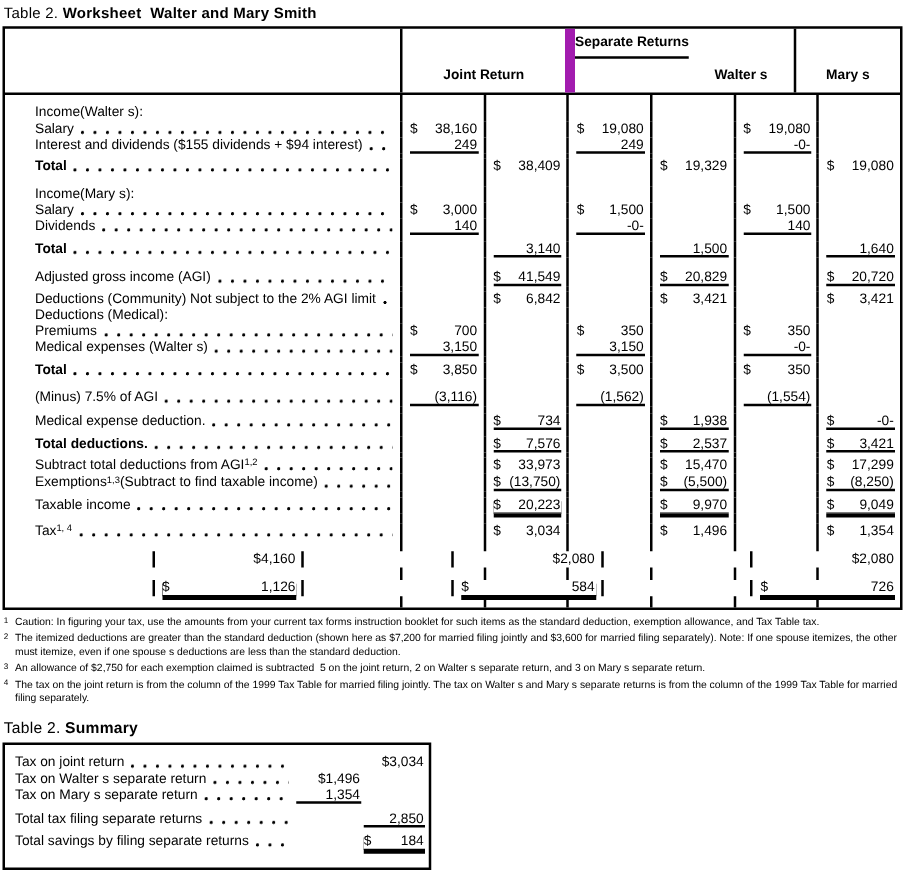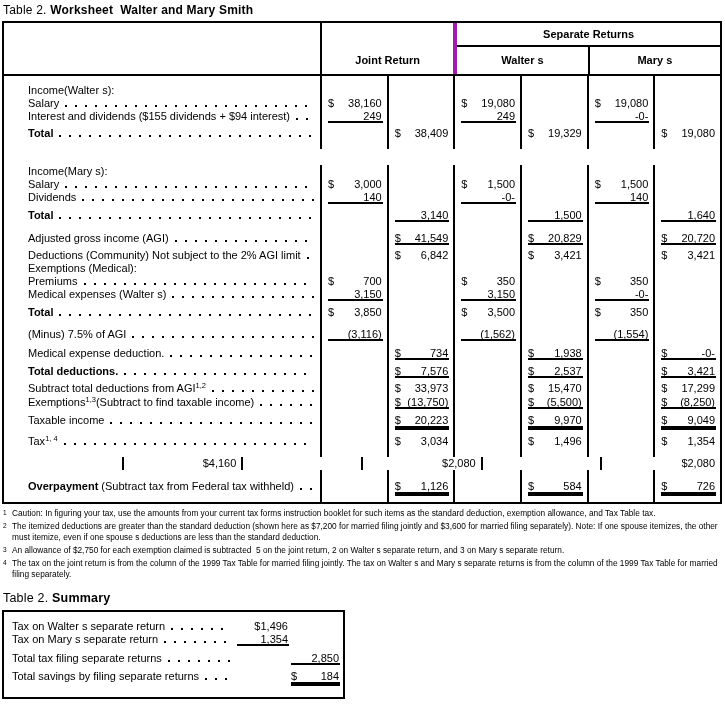--- a/index.html
+++ b/index.html
@@ -8,21 +8,21 @@
     font-family:"Liberation Sans", sans-serif;
     -webkit-font-smoothing:none;
   }
   .doc-title{margin:3px 0 4px 3px;font-size:12px;letter-spacing:.2px;}
   .doc-title .tb{font-weight:bold;}
   
   .wtable{margin-left:2px;width:720px;border:2px solid #000;box-sizing:border-box;}
   .thead{display:flex;height:51px;border-bottom:2px solid #000;font-weight:bold;font-size:11px;}
   .hlabel{width:318px;box-sizing:border-box;border-right:2px solid #000;}
   .hjoint{flex:2;display:flex;align-items:flex-end;justify-content:center;padding-bottom:8px;}
-  .hsepwrap{flex:4;display:flex;flex-direction:column;border-left:4px solid #a21caf;}
+  .hsepwrap{flex:4;display:flex;flex-direction:row;border-left:8px solid #a21caf;}
   .hsep{height:24px;box-sizing:border-box;border-bottom:2px solid #000;display:flex;align-items:center;justify-content:center;}
   .hsub{flex:1;display:flex;}
   .hsub .hcol{flex:1;display:flex;align-items:flex-end;justify-content:center;padding-bottom:8px;}
   .hsub .hcol + .hcol{border-left:2px solid #000;}
   .trow{display:flex;}
   .lab{width:318px;box-sizing:border-box;border-right:2px solid #000;display:flex;align-items:center;
        padding-left:24px;font-size:11px;line-height:13px;white-space:nowrap;overflow:hidden;}
   .lab .lb{font-weight:bold;}
   .lab sup{font-size:7.5px;line-height:8px;transform:translateY(-3px);}
   .leader{flex:1;align-self:stretch;margin:0 6px 0 5px;
@@ -181,21 +181,21 @@
         </div>
         <div class="trow" style="height: 9px;">
           <div class="lab"></div>
           <div class="cell"></div>
           <div class="cell"></div>
           <div class="cell"></div>
           <div class="cell"></div>
           <div class="cell"></div>
           <div class="cell"></div>
         </div>
-        <div class="trow" style="height: 13px; margin-top: 16px;">
+        <div class="trow" style="height: 13px;">
           <div class="lab">
             <span class="lt">Income(Mary s):</span>
           </div>
           <div class="cell"></div>
           <div class="cell"></div>
           <div class="cell"></div>
           <div class="cell"></div>
           <div class="cell"></div>
           <div class="cell"></div>
         </div>
@@ -356,21 +356,21 @@
           <div class="cell"></div>
           <div class="cell">
             <div class="inner">
               <span class="dol">$</span>
               <span class="val">3,421</span>
             </div>
           </div>
         </div>
         <div class="trow" style="height: 13px;">
           <div class="lab">
-            <span class="lt">Exemptions (Medical):</span>
+            <span class="lt">Deductions (Medical):</span>
           </div>
           <div class="cell"></div>
           <div class="cell"></div>
           <div class="cell"></div>
           <div class="cell"></div>
           <div class="cell"></div>
           <div class="cell"></div>
         </div>
         <div class="trow" style="height: 13px;">
           <div class="lab">
@@ -753,25 +753,20 @@
         <div class="trow" style="height: 10px;">
           <div class="lab"></div>
           <div class="cell"></div>
           <div class="cell"></div>
           <div class="cell"></div>
           <div class="cell"></div>
           <div class="cell"></div>
           <div class="cell"></div>
         </div>
         <div class="trow" style="height: 13px;">
-          <div class="lab">
-            <span class="lb">Overpayment</span>
-            <span class="lt">&nbsp;(Subtract tax from Federal tax withheld)</span>
-            <span class="leader"></span>
-          </div>
           <div class="cell"></div>
           <div class="cell">
             <div class="inner u2">
               <span class="dol">$</span>
               <span class="val">1,126</span>
             </div>
           </div>
           <div class="cell"></div>
           <div class="cell">
             <div class="inner u2">
@@ -804,20 +799,31 @@
       <div class="fn"><span class="fsup">2</span><span class="ftext">The itemized deductions are greater than the standard deduction (shown here as $7,200 for married filing jointly and $3,600 for married filing separately). Note: If one spouse itemizes, the other must itemize, even if one spouse s deductions are less than the standard deduction.</span></div>
       <div class="fn"><span class="fsup">3</span><span class="ftext">An allowance of $2,750 for each exemption claimed is subtracted &nbsp;5 on the joint return, 2 on Walter s separate return, and 3 on Mary s separate return.</span></div>
       <div class="fn"><span class="fsup">4</span><span class="ftext">The tax on the joint return is from the column of the 1999 Tax Table for married filing jointly. The tax on Walter s and Mary s separate returns is from the column of the 1999 Tax Table for married filing separately.</span></div>
     </div>
 
   <div class="doc-title2"><span>Table 2.</span> <span class="tb">Summary</span></div>
 
   <div class="stable" id="sbody">
       <div class="srow" style="height: 13px;">
         <div class="slab">
+          <span class="lt">Tax on joint return</span>
+          <span class="leader"></span>
+        </div>
+        <div class="samt smid"></div>
+        <div class="samt sright">
+          <span class="dol"></span>
+          <span class="val">$3,034</span>
+        </div>
+      </div>
+      <div class="srow" style="height: 13px;">
+        <div class="slab">
           <span class="lt">Tax on Walter s separate return</span>
           <span class="leader"></span>
         </div>
         <div class="samt smid">
           <span class="dol"></span>
           <span class="val">$1,496</span>
         </div>
         <div class="samt sright"></div>
       </div>
       <div class="srow" style="height: 13px;">

